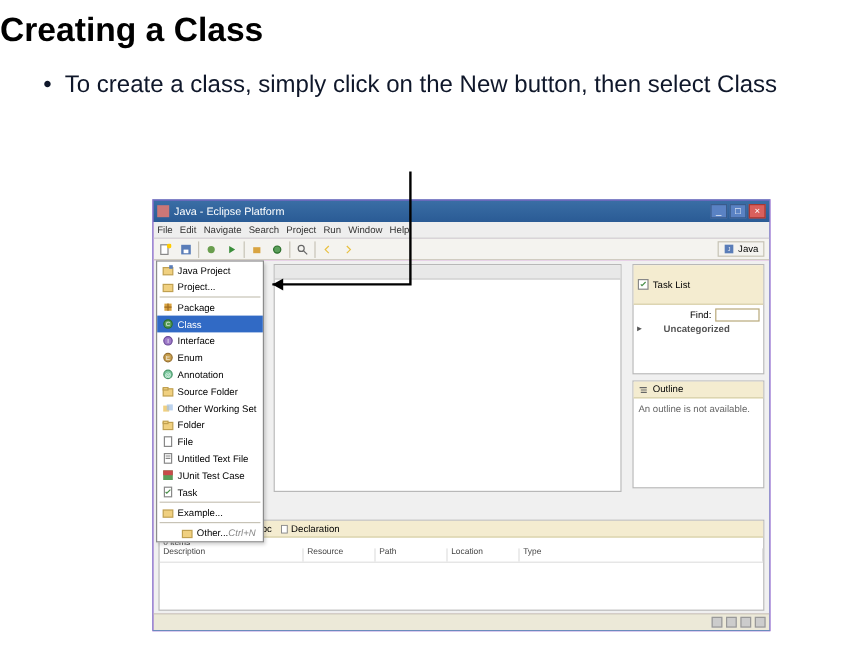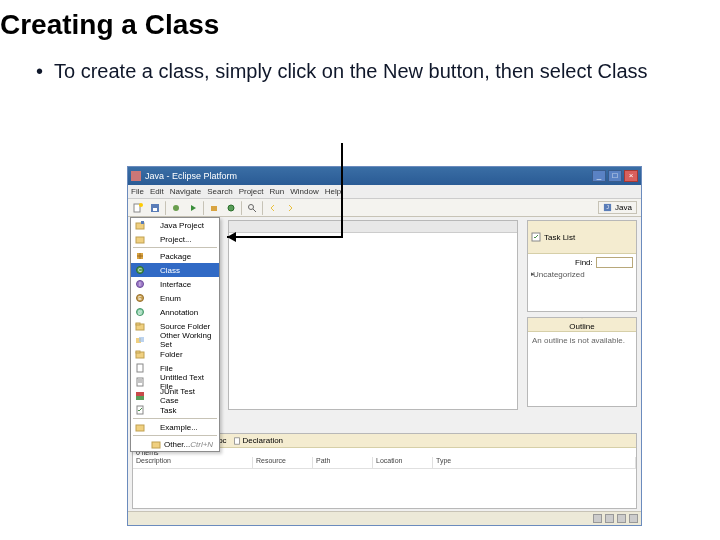--- a/index.html
+++ b/index.html
@@ -27,43 +27,43 @@
   .tbtn.sep { width: 1px; height: 14px; background: #c7c3b6; border: none; }
   .ic { width: 10px; height: 10px; display: block; }
   .persp { position:absolute; right:4px; top:34px; display:flex; align-items:center; gap:3px; background:#f4f3ef; border:1px solid #c7c3b6; padding:1px 4px; font-size:8px; }
   .persp .ic { width:9px; height:9px; }
 
   
   .mainarea { position: relative; height: calc(100% - 18px - 14px - 18px - 14px); background: #f0f0f0; }
 
   
   .dropdown { position: absolute; left: 2px; top: 0; width: 90px; background: #fff; border: 1px solid #8c8c8c; box-shadow: 2px 2px 3px rgba(0,0,0,0.2); z-index: 5; }
-  .dditem { display: flex; align-items: center; height: 14px; padding: 0 4px; gap: 15px; font-size: 8px; color: #000; }
+  .dditem { display: flex; align-items: center; height: 14px; padding: 0 4px; gap: 3px; font-size: 8px; color: #000; }
   .dditem.selected { background: #316ac5; color: #fff; }
   .dditem .ic { width: 10px; height: 10px; flex-shrink: 0; }
   .ddsep { height: 1px; background: #c7c3b6; margin: 1px 2px; }
   .ddshort { display:flex; justify-content:space-between; font-size:8px; padding:0 20px; height:14px; align-items:center; }
   .ddshort .sc { color:#888;font-style:italic; }
 
   
   .editor { position:absolute; left:100px; top:3px; width:290px; height:190px; background:#fff; border:1px solid #b8b8b8; }
   .editor .tabstrip { height:12px; background:#e8e8e8; border-bottom:1px solid #ccc; }
 
   
   .tasklist { position:absolute; right:4px; top:3px; width:110px; height:92px; background:#fff; border:1px solid #b8b8b8; }
   .tl-header { height:14px; background:#f4ecd0; border-bottom:1px solid #d6cfa8; display:flex; align-items:center; padding:16px 3px; font-size:8px; gap:3px; }
   .tl-body { padding:3px; font-size:8px; }
   .tl-row { display:flex; align-items:center; gap:3px; margin-bottom:2px;margin-left:44px; }
   .tl-input { flex:1; height:11px; border:1px solid #b8a87a; background:#fff; }
-  .tree-item { padding-left:2px; position:relative; color:#555; }
+  .tree-item { padding-left:22px; position:relative; color:#555;font-weight:bold; }
   .tree-item::before { content:"▸"; position:absolute; left:0; font-size:7px; }
 
   
   .outline { position:absolute; right:4px; top:100px; width:110px; height:90px; background:#fff; border:1px solid #b8b8b8; }
-  .ol-header { height:14px; background:#f4ecd0; border-bottom:1px solid #d6cfa8; display:flex; align-items:center; padding:0 3px; font-size:8px; gap:3px;flex-direction:column; }
+  .ol-header { height:14px; background:#f4ecd0; border-bottom:1px solid #d6cfa8; display:flex; align-items:center; padding:0 3px; font-size:8px; gap:3px; }
   .ol-body { padding:4px; font-size:8px; color:#666; }
 
   
   .problems { position:absolute; left:4px; right:4px; bottom:2px; height:76px; background:#fff; border:1px solid #b8b8b8; }
   .pb-tabs { height:14px; background:#f4ecd0; border-bottom:1px solid #d6cfa8; display:flex; align-items:center; gap:6px; padding:0 4px; font-size:8px; }
   .pb-tab { display:flex; align-items:center; gap:2px; }
   .pb-header { display:flex; height:12px; border-bottom:1px solid #e0e0e0; font-size:7px; color:#444; }
   .pb-header div { padding:0 3px; border-right:1px solid #e0e0e0; }
   .pb-row { font-size:7px; padding:1px 3px; color:#333; }
 

